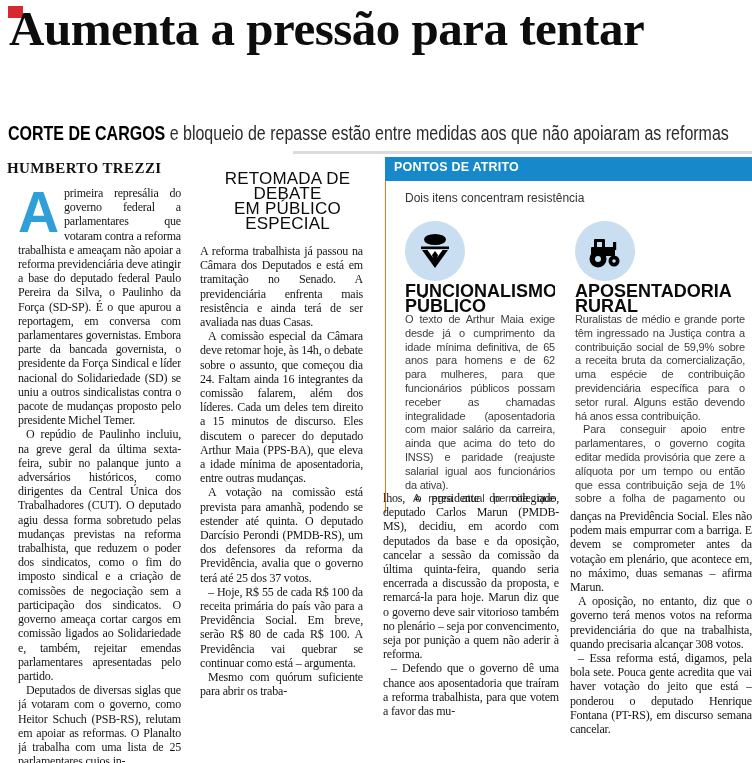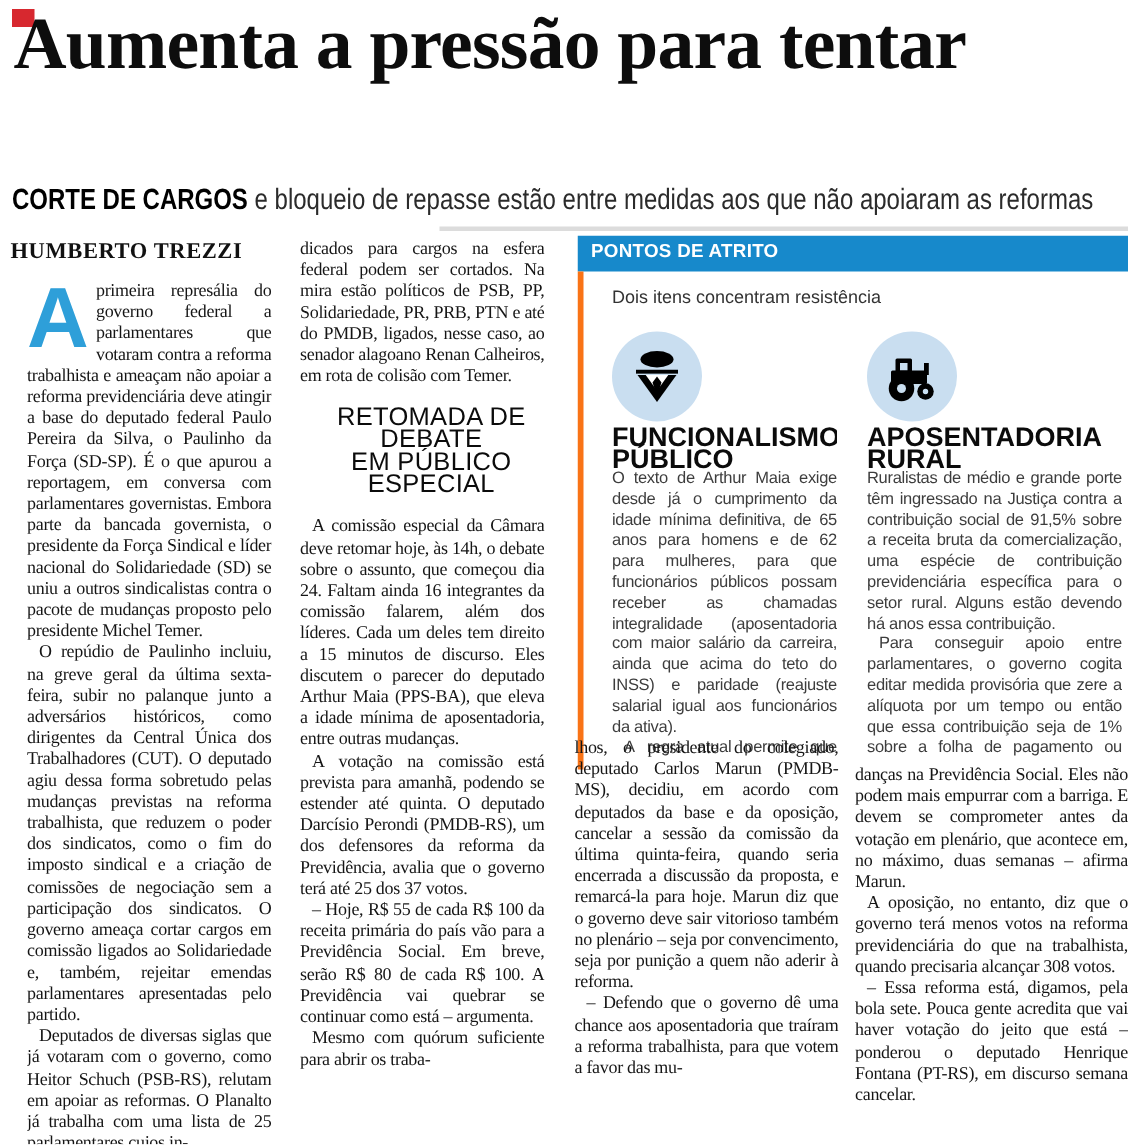--- a/index.html
+++ b/index.html
@@ -41,21 +41,21 @@
   .col-subhead{font-family:"Liberation Sans", sans-serif;font-weight:normal;
                font-size:17px;line-height:15px;letter-spacing:0.2px;color:#0b0b0b;
                text-align:center;margin:13px 0 13px 12px;}
 
   .top-rule{position:absolute;left:293px;top:151px;width:459px;height:3px;background:var(--rule_gray);}
 
   .atrito-box{position:absolute;left:385px;top:157px;width:367px;height:356px;
               font-family:"Liberation Sans", sans-serif;overflow:hidden;}
   .box-bar{height:24px;background:var(--bar_blue);color:#fff;font-weight:bold;
            font-size:12.5px;line-height:20px;padding-left:9px;letter-spacing:0.2px;}
-  .box-body{border-left:4px solid #f97316;padding:10px 0 0 19px;height:326px;overflow:hidden;}
+  .box-body{border-left:1px solid #f97316;padding:10px 0 0 19px;height:326px;overflow:hidden;}
   .box-intro{font-size:12px;color:#333;margin:0 0 14px 0;}
   .box-cols{display:flex;gap:20px;}
   .box-item{overflow:hidden;}
   .box-item.first{width:150px;height:286px;}
   .box-item.second{width:170px;height:286px;}
   .icon-circle{float:left;width:60px;height:60px;border-radius:50%;background:var(--circle_blue);
                margin:2px 8px 3px 0;display:flex;align-items:center;justify-content:center;}
   .item-title{font-weight:bold;font-size:18px;line-height:14.5px;color:#0b0b0b;padding-top:2px;}
   .box-item p{font-size:11px;line-height:13.8px;letter-spacing:-0.2px;text-align:justify;
               color:var(--box_ink);margin:0;}
@@ -81,25 +81,25 @@
 
   <div class="top-rule"></div>
 
   <div class="col" id="col1">
     <p class="noindent"><span class="dropcap">A</span><span>primeira represália do governo federal a parlamentares que votaram contra a reforma trabalhista e ameaçam não apoiar a reforma previdenciária deve atingir a base do deputado federal Paulo Pereira da Silva, o Paulinho da Força (SD-SP). É o que apurou a reportagem, em conversa com parlamentares governistas. Embora parte da bancada governista, o presidente da Força Sindical e líder nacional do Solidariedade (SD) se uniu a outros sindicalistas contra o pacote de mudanças proposto pelo presidente Michel Temer.</span></p>
     <p>O repúdio de Paulinho incluiu, na greve geral da última sexta-feira, subir no palanque junto a adversários históricos, como dirigentes da Central Única dos Trabalhadores (CUT). O deputado agiu dessa forma sobretudo pelas mudanças previstas na reforma trabalhista, que reduzem o poder dos sindicatos, como o fim do imposto sindical e a criação de comissões de negociação sem a participação dos sindicatos. O governo ameaça cortar cargos em comissão ligados ao Solidariedade e, também, rejeitar emendas parlamentares apresentadas pelo partido.</p>
     <p>Deputados de diversas siglas que já votaram com o governo, como Heitor Schuch (PSB-RS), relutam em apoiar as reformas. O Planalto já trabalha com uma lista de 25 parlamentares cujos in-</p>
   </div>
 
   <div class="col" id="col2">
-    <p class="noindent">dicados para cargos na esfera federal podem ser cortados. Na mira estão políticos de PSB, PP, Solidariedade, PR, PRB, PTN e até do PMDB, ligados, nesse caso, ao senador alagoano Renan Calheiros, em rota de colisão com Temer.</p>
     <div class="col-subhead">
       <span>RETOMADA DE DEBATE</span><br>
       <span>EM PÚBLICO ESPECIAL</span>
     </div>
+    <p class="noindent">A reforma trabalhista já passou na Câmara dos Deputados e está em tramitação no Senado. A previdenciária enfrenta mais resistência e ainda terá de ser avaliada nas duas Casas.</p>
     <p>A comissão especial da Câmara deve retomar hoje, às 14h, o debate sobre o assunto, que começou dia 24. Faltam ainda 16 integrantes da comissão falarem, além dos líderes. Cada um deles tem direito a 15 minutos de discurso. Eles discutem o parecer do deputado Arthur Maia (PPS-BA), que eleva a idade mínima de aposentadoria, entre outras mudanças.</p>
     <p>A votação na comissão está prevista para amanhã, podendo se estender até quinta. O deputado Darcísio Perondi (PMDB-RS), um dos defensores da reforma da Previdência, avalia que o governo terá até 25 dos 37 votos.</p>
     <p>– Hoje, R$ 55 de cada R$ 100 da receita primária do país vão para a Previdência Social. Em breve, serão R$ 80 de cada R$ 100. A Previdência vai quebrar se continuar como está – argumenta.</p>
     <p>Mesmo com quórum suficiente para abrir os traba-</p>
   </div>
 
   <div class="atrito-box">
     <div class="box-bar">
       <span>PONTOS DE ATRITO</span>
     </div>
@@ -134,21 +134,21 @@
               <rect x="29" y="12" width="3.2" height="8" fill="#000"></rect>
               <circle cx="14" cy="29" r="8.5" fill="#000"></circle>
               <circle cx="14" cy="29" r="3" fill="#c9def0"></circle>
               <circle cx="30" cy="31" r="5.5" fill="#000"></circle>
               <circle cx="30" cy="31" r="1.8" fill="#c9def0"></circle>
             </svg>
           </span>
           <div class="item-title">
             <span>APOSENTADORIA RURAL</span>
           </div>
-          <p>Ruralistas de médio e grande porte têm ingressado na Justiça contra a contribuição social de 91,5% sobre a receita bruta da comercialização, uma espécie de contribuição previdenciária específica para o setor rural. Alguns estão devendo há anos essa contribuição.</p>
+          <p>Ruralistas de médio e grande porte têm ingressado na Justiça contra a contribuição social de 59,9% sobre a receita bruta da comercialização, uma espécie de contribuição previdenciária específica para o setor rural. Alguns estão devendo há anos essa contribuição.</p>
           <p class="cont">Para conseguir apoio entre parlamentares, o governo cogita editar medida provisória que zere a alíquota por um tempo ou então que essa contribuição seja de 1% sobre a folha de pagamento ou receita bruta do empregador. Os ruralistas controlariam entre 70 e cem votos na Câmara.</p>
         </div>
 
       </div>
     </div>
   </div>
 
   <div class="col" id="col3">
     <p class="noindent">lhos, o presidente do colegiado, deputado Carlos Marun (PMDB-MS), decidiu, em acordo com deputados da base e da oposição, cancelar a sessão da comissão da última quinta-feira, quando seria encerrada a discussão da proposta, e remarcá-la para hoje. Marun diz que o governo deve sair vitorioso também no plenário – seja por convencimento, seja por punição a quem não aderir à reforma.</p>
     <p>– Defendo que o governo dê uma chance aos aposentadoria que traíram a reforma trabalhista, para que votem a favor das mu-</p>

